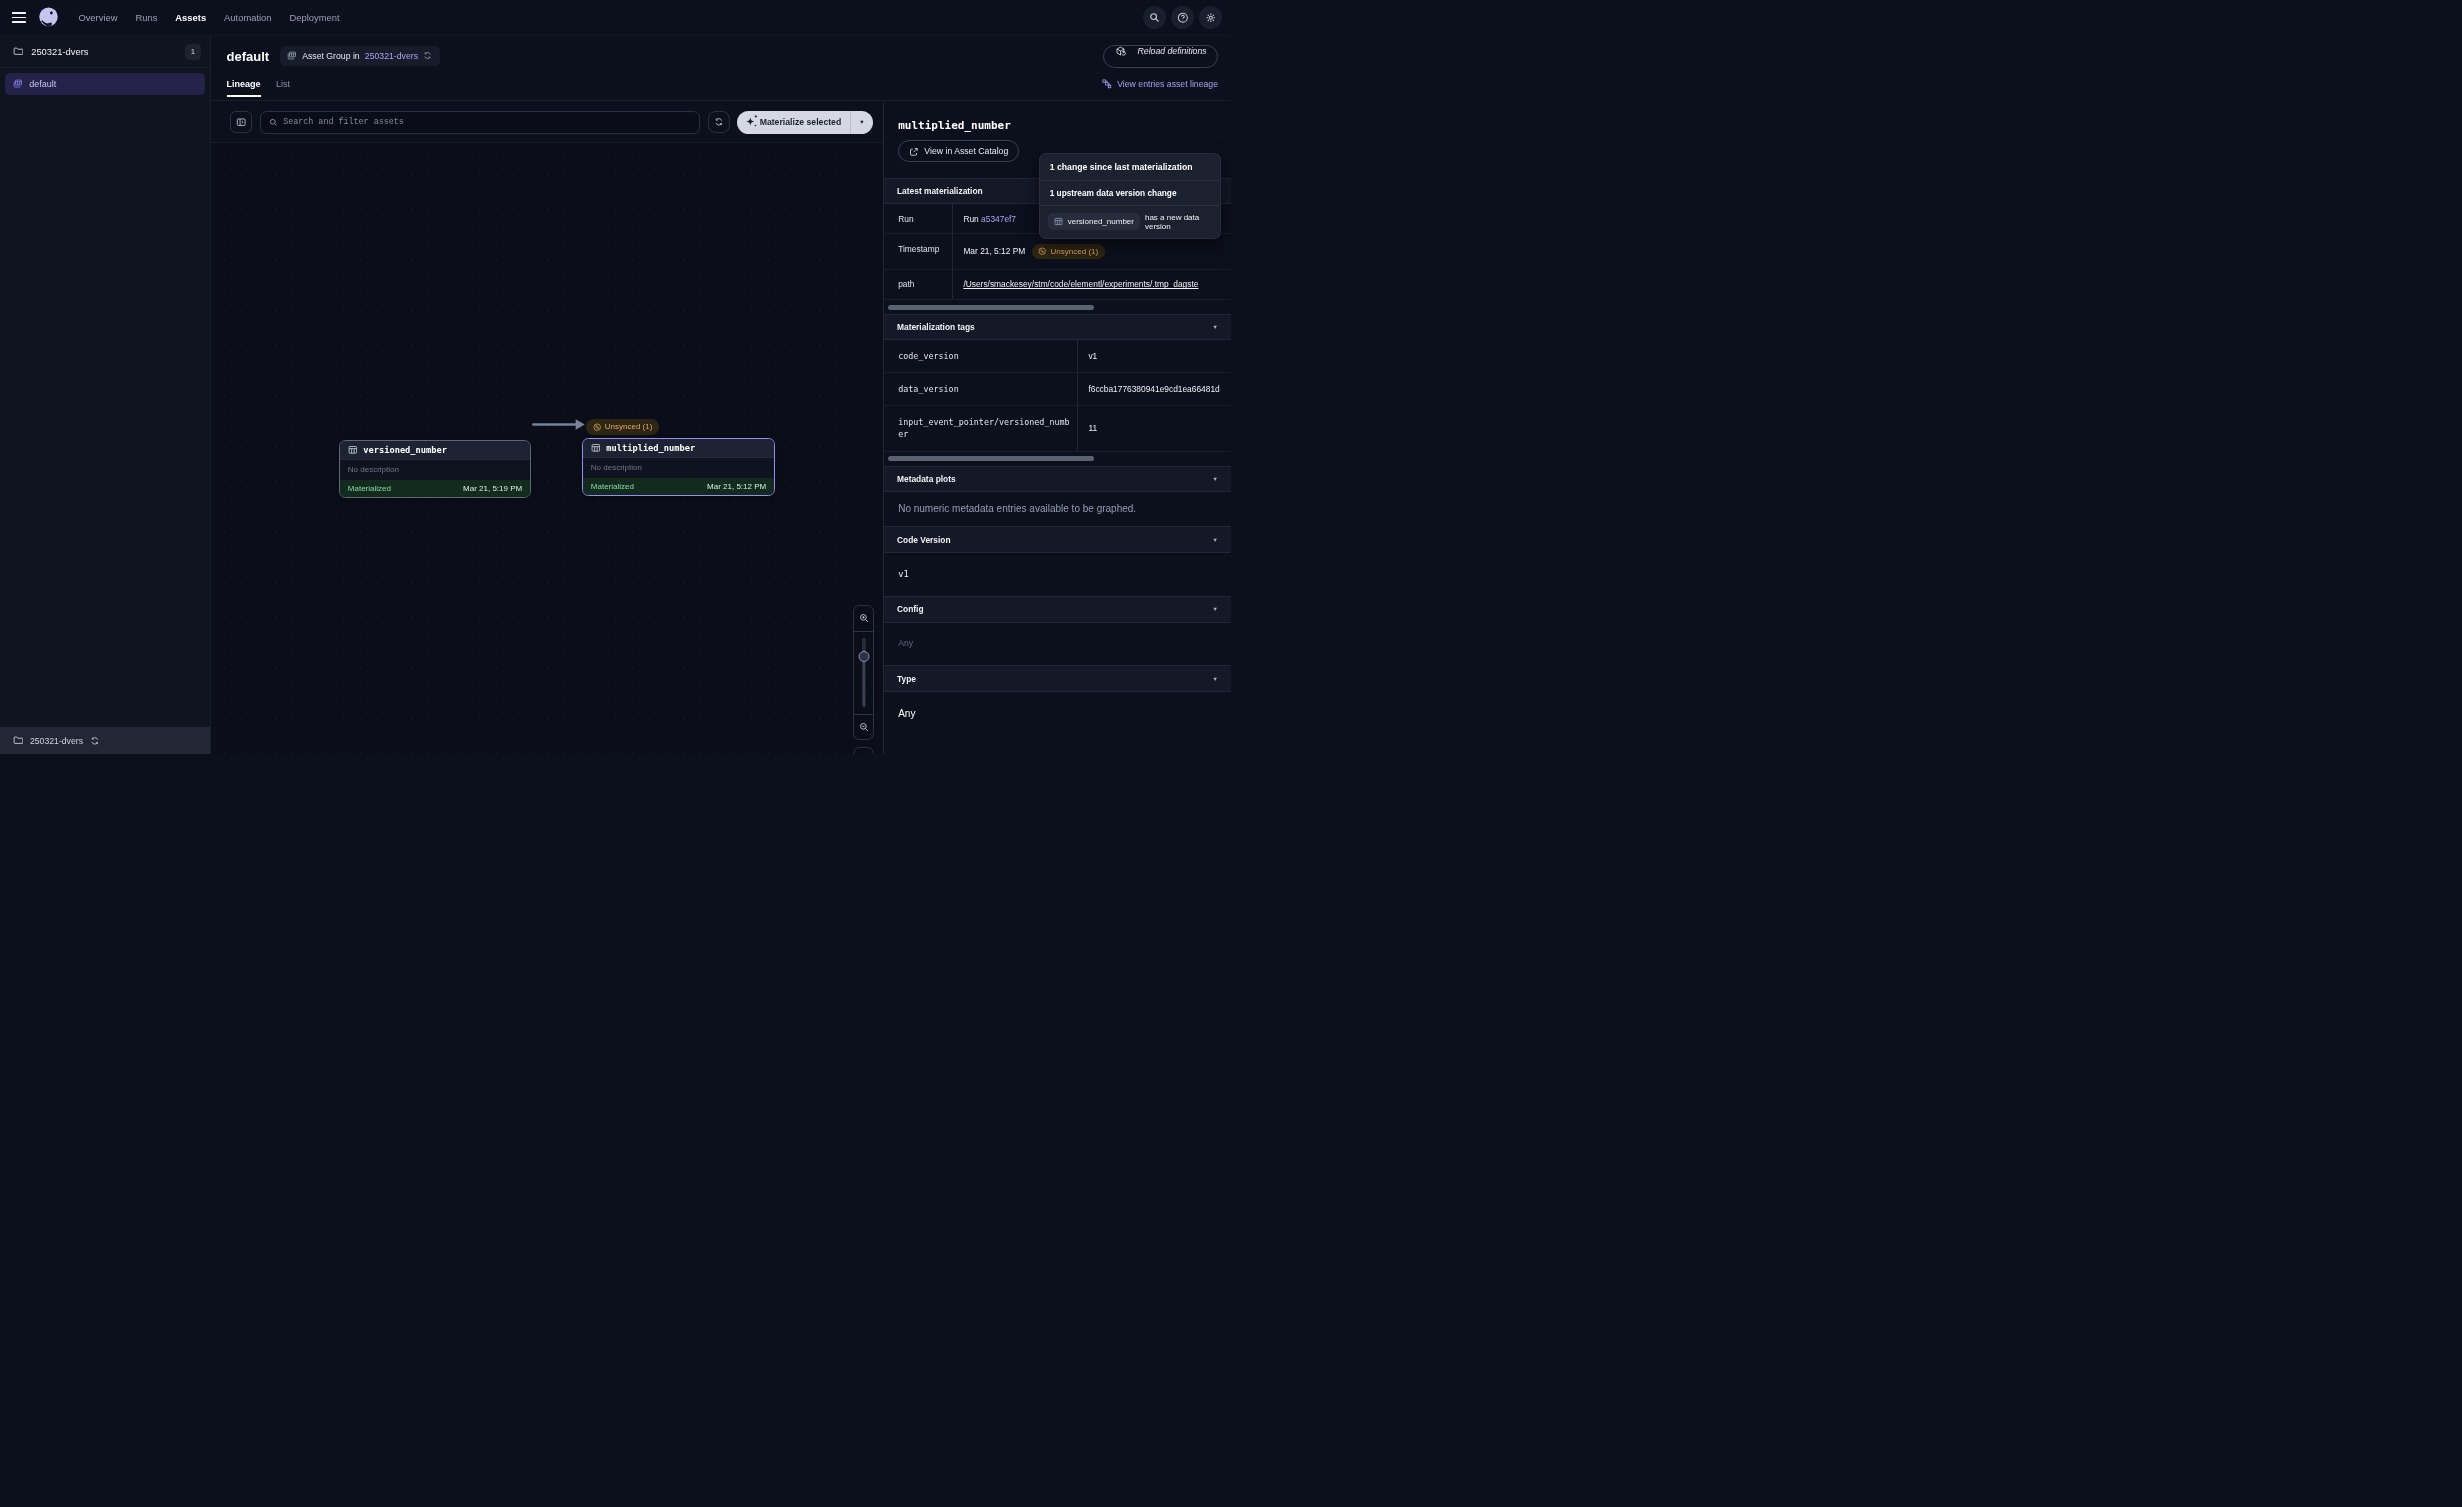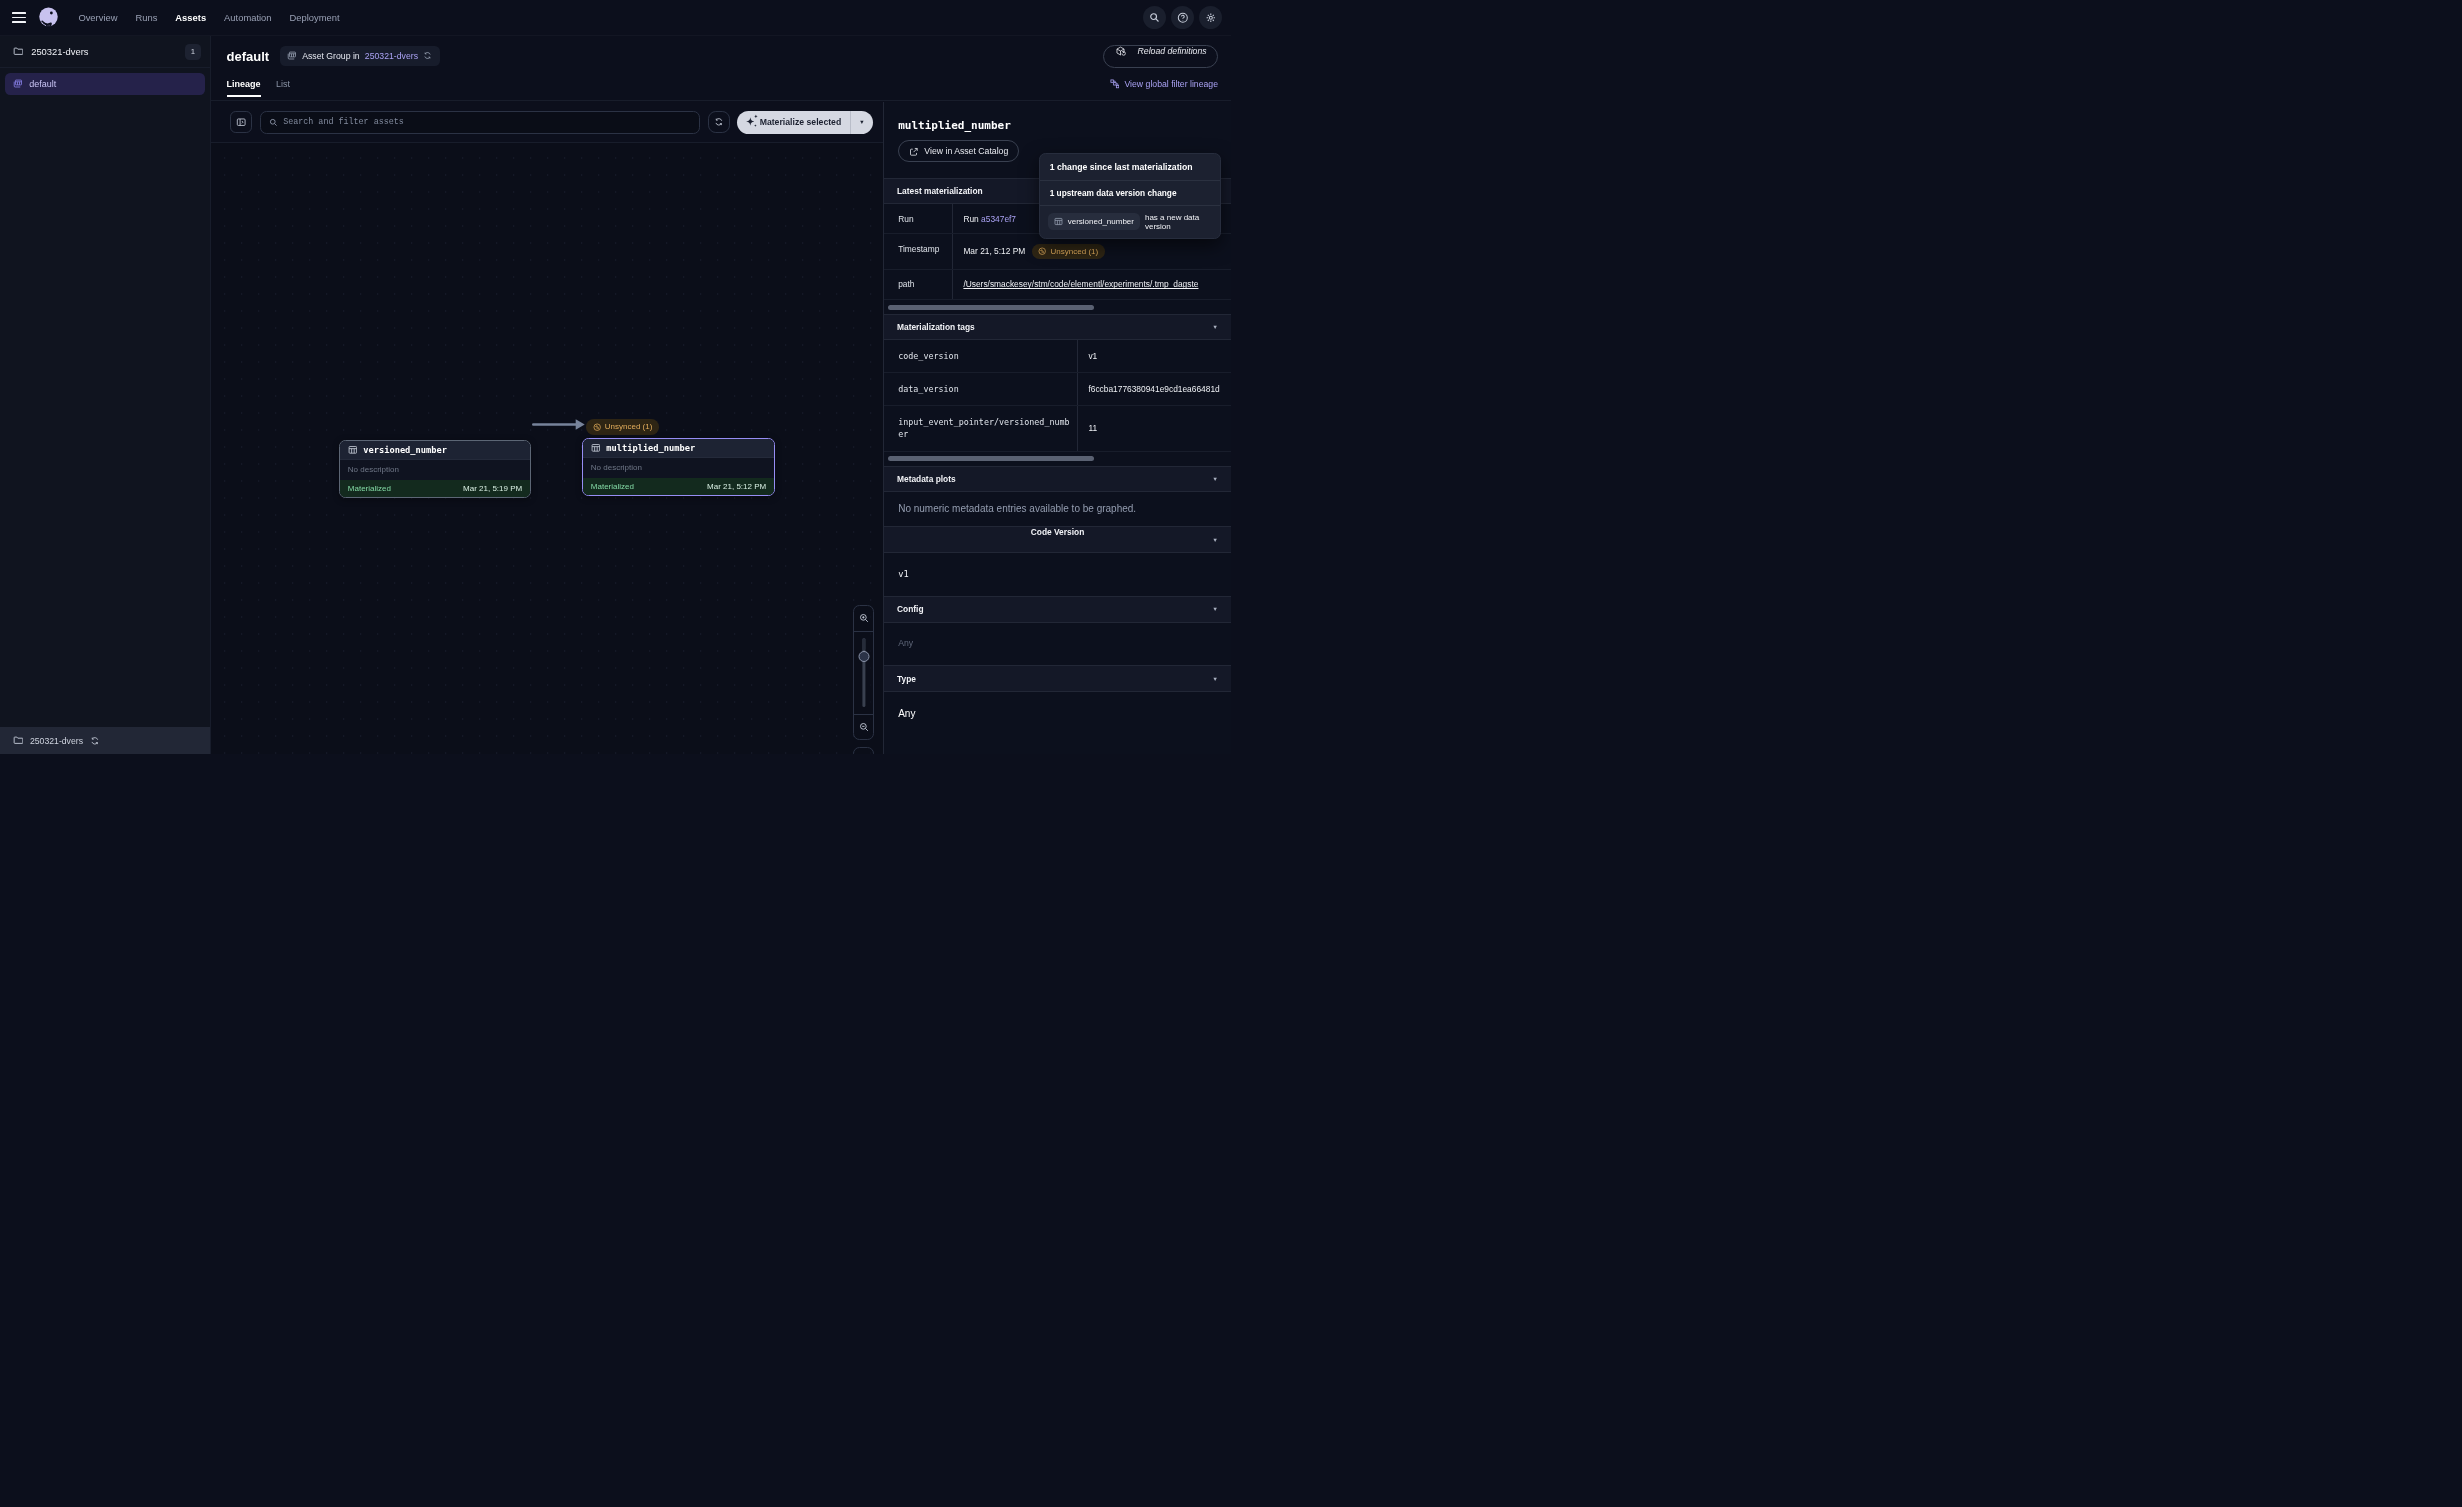--- a/index.html
+++ b/index.html
@@ -251,21 +251,21 @@
     <span class="tab">List</span>
     <span class="global-lineage">
       <span class="icon">
         <svg viewBox="0 0 16 16" width="9.7" height="9.7" fill="none" stroke="currentColor" stroke-width="1.3">
             <rect x="1.5" y="1.5" width="4" height="4"></rect>
             <rect x="6" y="6" width="4" height="4"></rect>
             <rect x="10.5" y="10.5" width="4" height="4"></rect>
             <path d="M5.5 3.5h3v2.5M10 8h3v2.5"></path>
           </svg>
       </span>
-      <span>View global filter lineage</span>
+      <span>View entries asset lineage</span>
     </span>
   </div>
 </div>
 
 <div class="canvas">
   <div class="toolbar">
     <button class="tool-sq">
       <span class="icon">
         <svg viewBox="0 0 16 16" width="10.4" height="10.4" fill="none" stroke="currentColor" stroke-width="1.3">
             <rect x="2" y="3" width="12" height="10" rx="1.5"></rect>
@@ -461,21 +461,21 @@
         <div class="thumb"></div>
       </div>
   </div>
 
   <div class="sec-head">
     <span>Metadata plots</span>
     <span class="chev">▼</span>
   </div>
   <div class="sec-empty sec-gap">No numeric metadata entries available to be graphed.</div>
 
-  <div class="sec-head" style="border-top:none;flex-direction:column;">
+  <div class="sec-head" style="border-top:none;">
     <span>Code Version</span>
     <span class="chev">▼</span>
   </div>
   <div class="sec-value-mono sec-gap">v1</div>
 
   <div class="sec-head" style="border-top:none;">
     <span>Config</span>
     <span class="chev">▼</span>
   </div>
   <div class="sec-value-dim sec-gap">Any</div>

